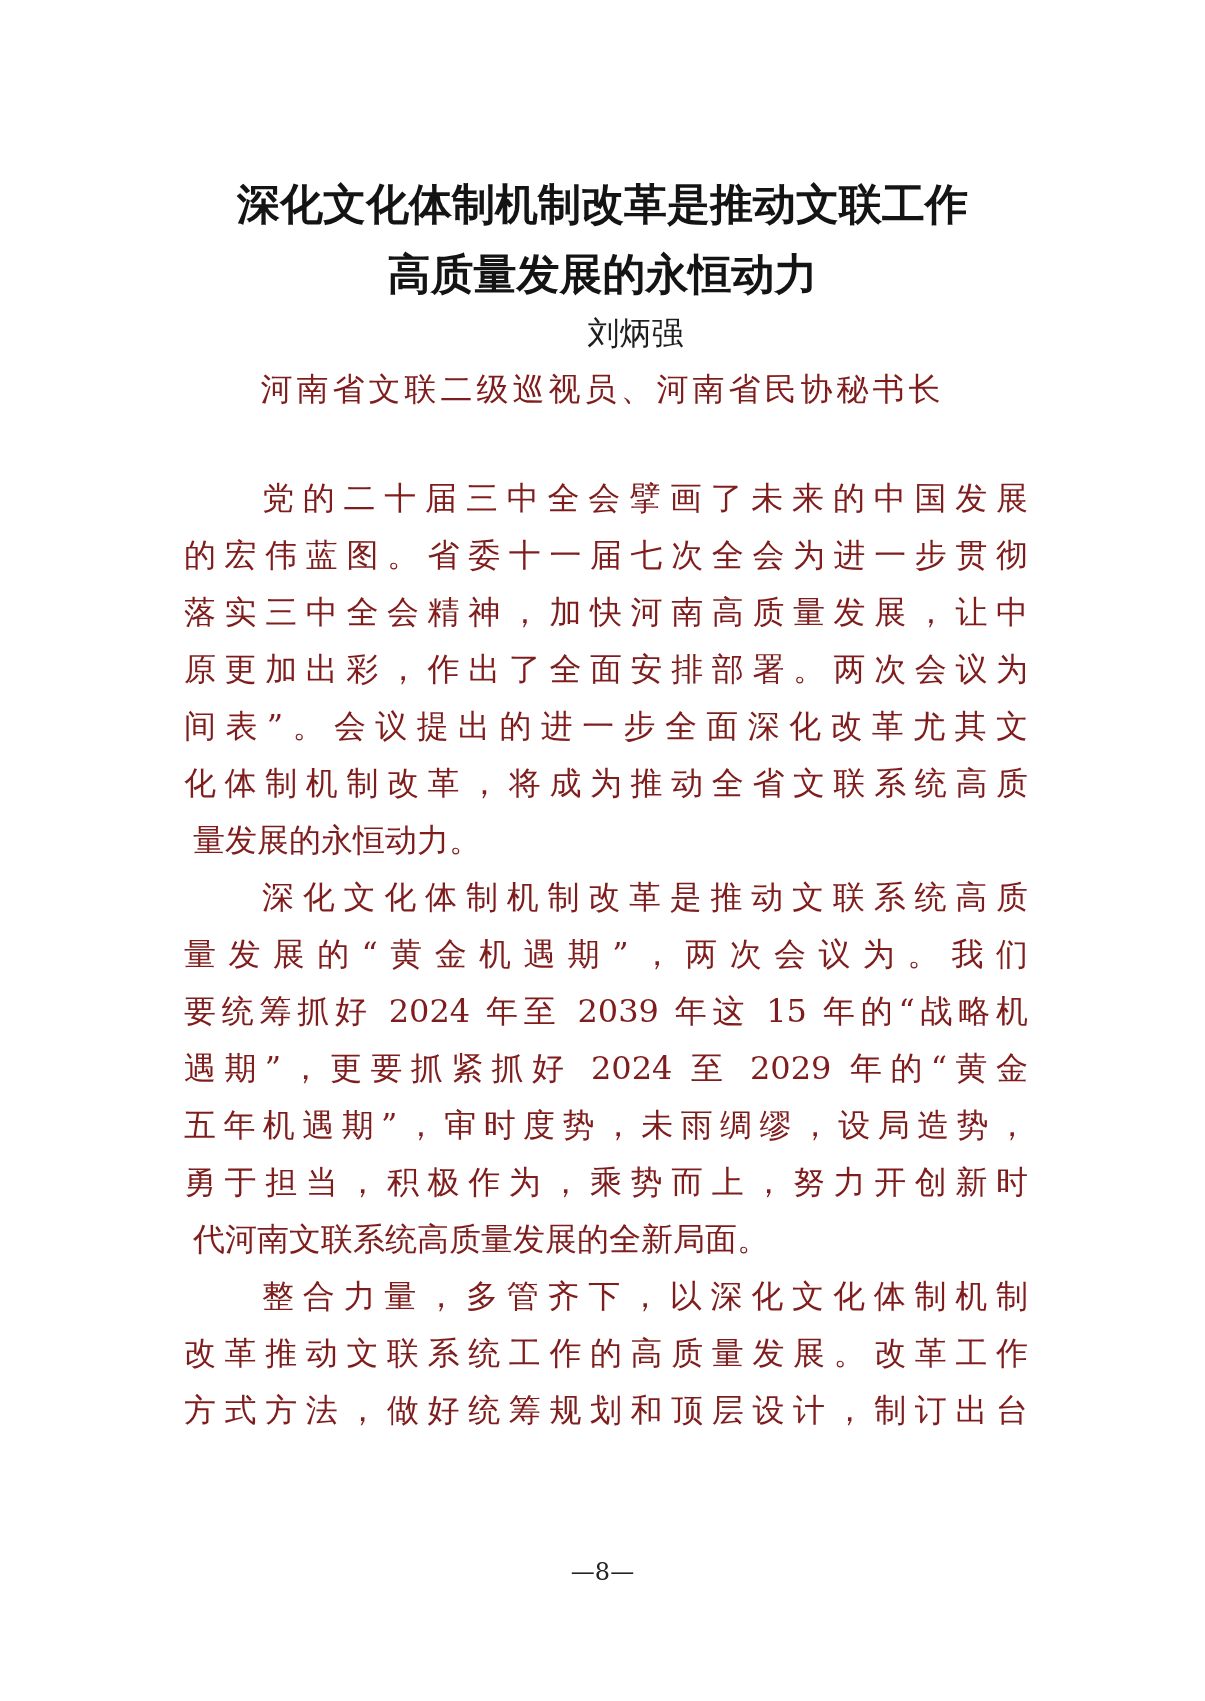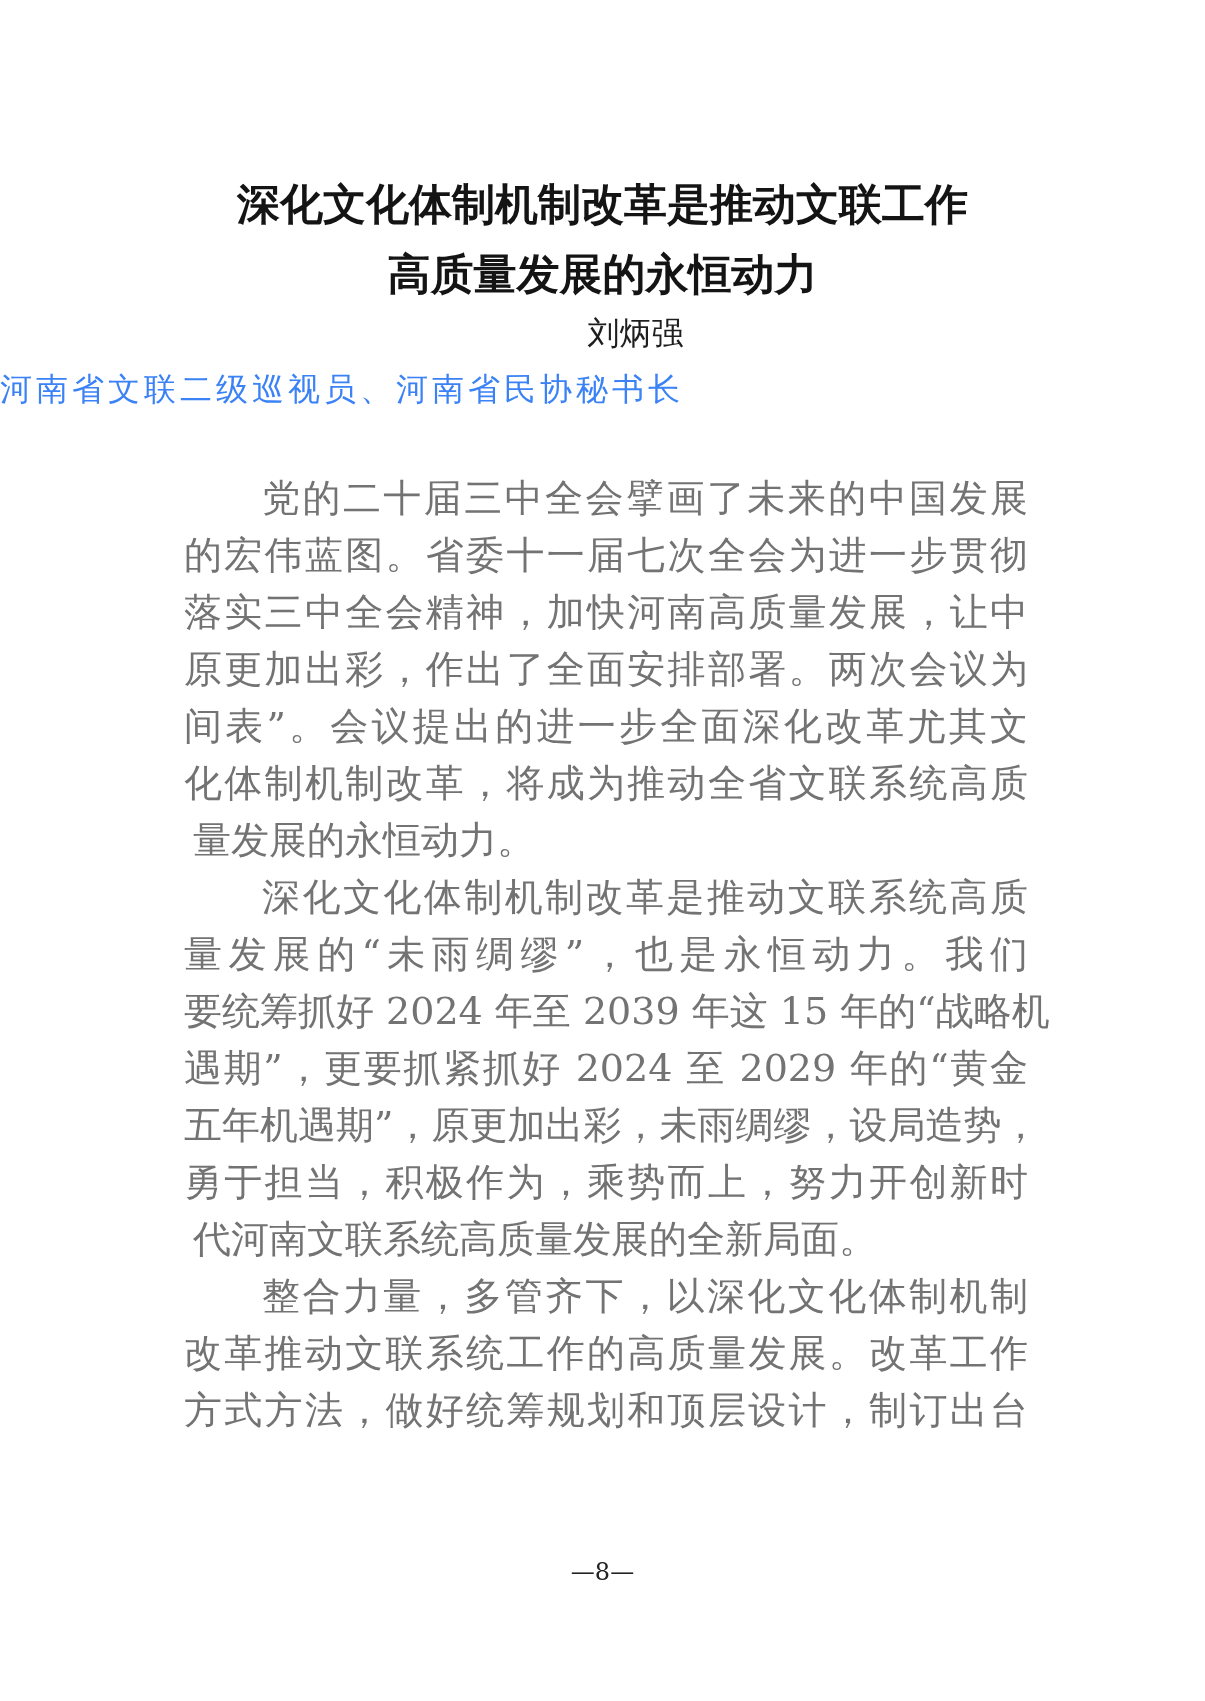--- a/index.html
+++ b/index.html
@@ -41,40 +41,40 @@
       top: 312px;
       text-align: center;
       font-size: 32px;
       color: #1e1e1e;
       padding-left: 21px;
     }
     .affiliation {
       position: absolute;
       left: 0; width: 1205px;
       top: 368px;
-      text-align: left;
+      text-align: center;
       font-size: 32px;
       letter-spacing: 4px;
-      color: #3b82f6;
+      color: #7f1d1d;
     }
     .body-text {
       position: absolute;
       left: 184px;
       top: 470px;
       width: 844px;
     }
     .line {
       display: block;
       height: 57px;
       line-height: 57px;
-      font-size: 38px;
+      font-size: 32px;
       white-space: nowrap;
       text-align: justify;
       text-align-last: justify;
-      color: #737373;
+      color: #7f1d1d;
     }
     .line.indent { padding-left: 78px; }
     .line.last { text-align-last: left; margin-left: 9px; }
     .folio {
       position: absolute;
       left: 0; width: 1205px;
       top: 1558px;
       text-align: center;
       font-size: 24px;
       color: #222;
@@ -98,24 +98,24 @@
       <span class="line">的宏伟蓝图。省委十一届七次全会为进一步贯彻</span>
       <span class="line">落实三中全会精神，加快河南高质量发展，让中</span>
       <span class="line">原更加出彩，作出了全面安排部署。两次会议为</span>
       <span class="line">间表”。会议提出的进一步全面深化改革尤其文</span>
       <span class="line">化体制机制改革，将成为推动全省文联系统高质</span>
       <span class="line last">量发展的永恒动力。</span>
     </div>
 
     <div>
       <span class="line indent">深化文化体制机制改革是推动文联系统高质</span>
-      <span class="line">量发展的“未雨绸缪”，也是永恒动力。我们</span>
+      <span class="line">量发展的“黄金机遇期”，两次会议为。我们</span>
       <span class="line">要统筹抓好 2024 年至 2039 年这 15 年的“战略机</span>
       <span class="line">遇期”，更要抓紧抓好 2024 至 2029 年的“黄金</span>
-      <span class="line">五年机遇期”，原更加出彩，未雨绸缪，设局造势，</span>
+      <span class="line">五年机遇期”，审时度势，未雨绸缪，设局造势，</span>
       <span class="line">勇于担当，积极作为，乘势而上，努力开创新时</span>
       <span class="line last">代河南文联系统高质量发展的全新局面。</span>
     </div>
 
     <div>
       <span class="line indent">整合力量，多管齐下，以深化文化体制机制</span>
       <span class="line">改革推动文联系统工作的高质量发展。改革工作</span>
       <span class="line">方式方法，做好统筹规划和顶层设计，制订出台</span>
     </div>
   </div>

